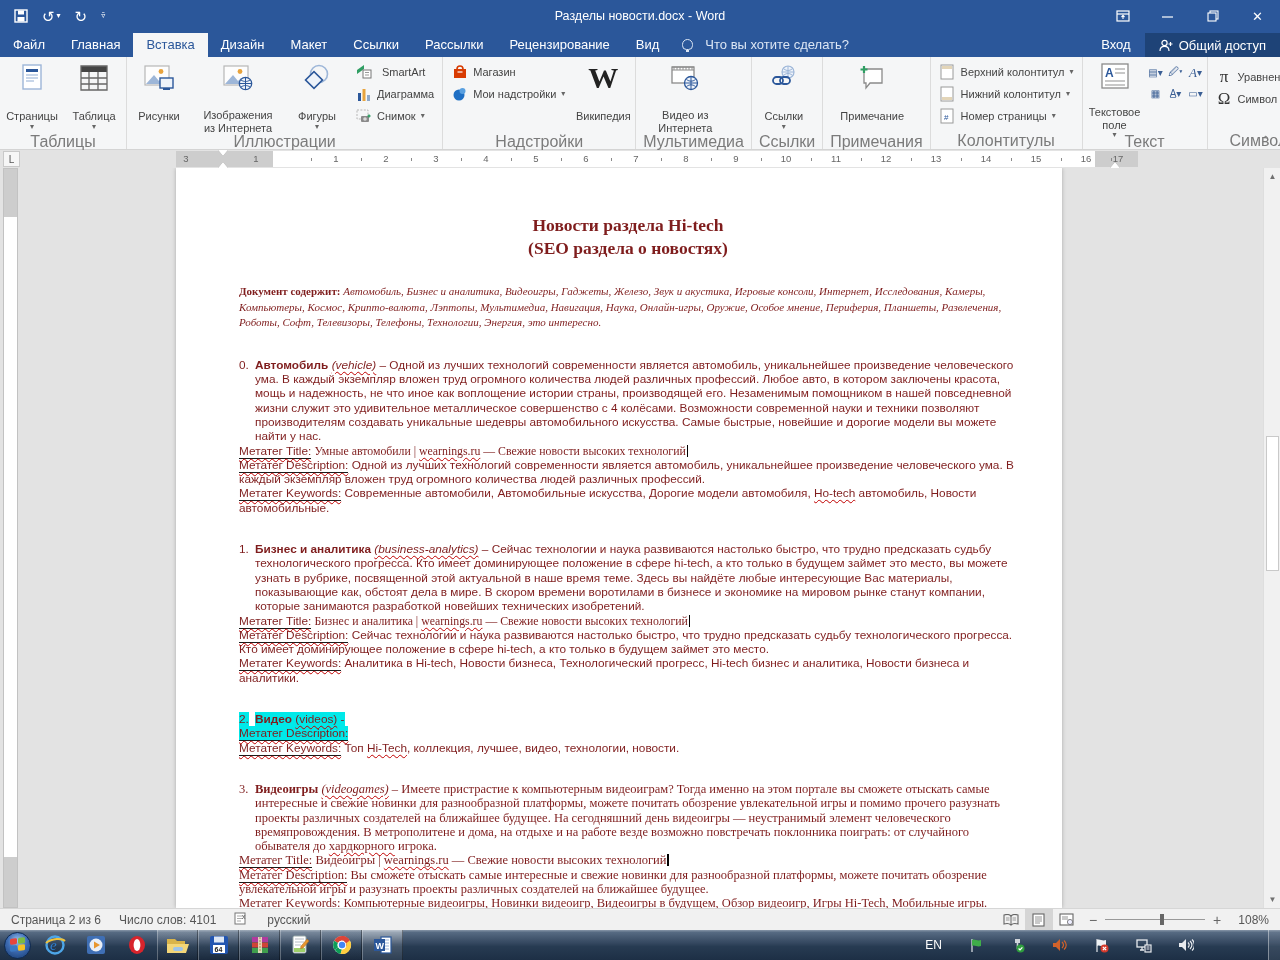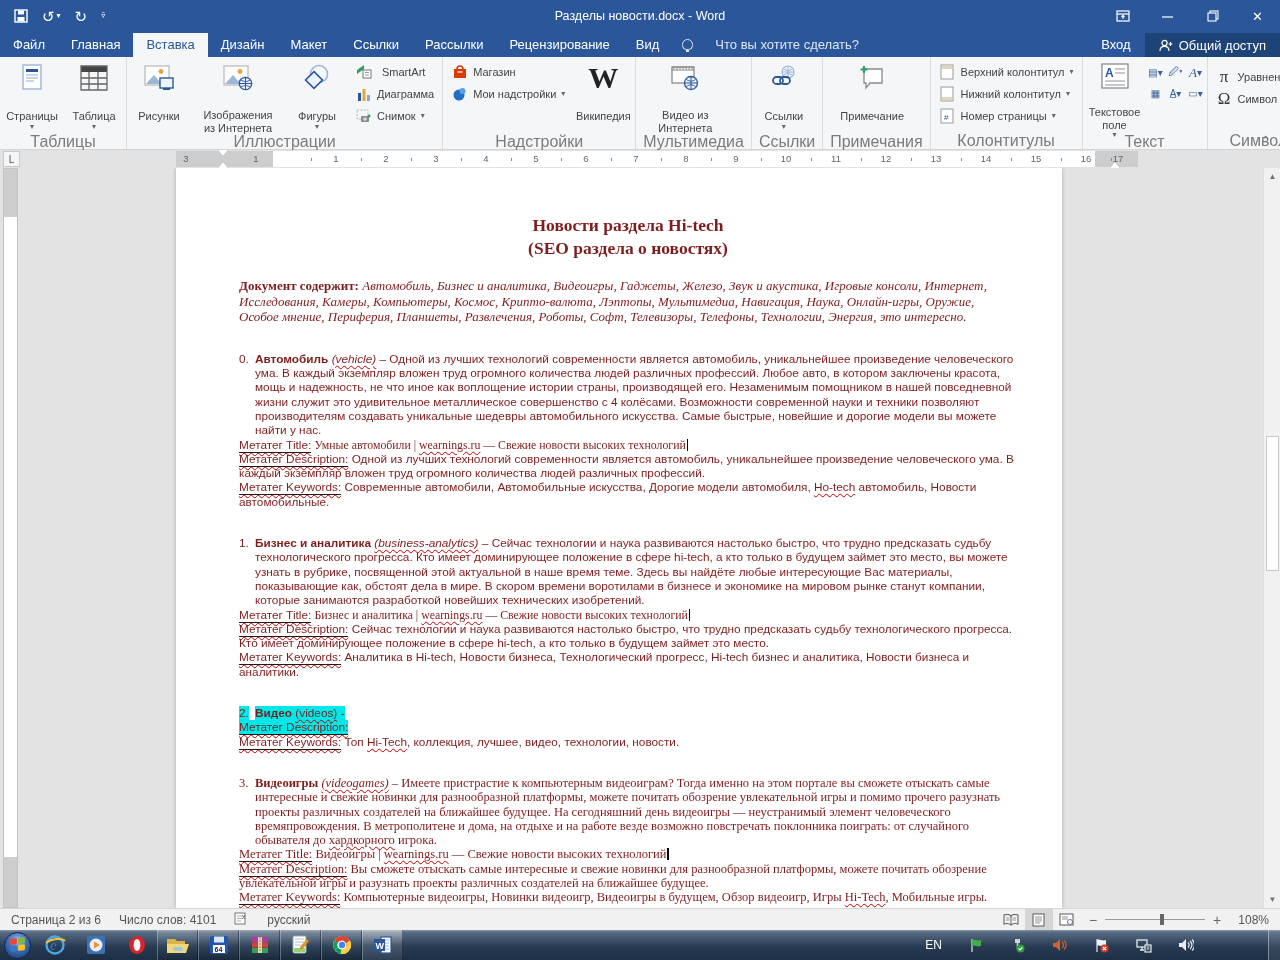--- a/index.html
+++ b/index.html
@@ -12,21 +12,21 @@
   .qat .qbtn{color:#fff;font-size:15px;line-height:1;display:flex;align-items:center;gap:2px;}
   .qat .mini{font-size:8px;}
   .win-title{position:absolute;left:0;right:0;text-align:center;font-size:12.5px;pointer-events:none;}
   .win-controls{margin-left:auto;display:flex;height:32px;}
   .wc{width:45px;display:flex;align-items:center;justify-content:center;font-size:13px;color:#fff;}
 
   
   .tabrow{height:25px;background:#2b579a;display:flex;align-items:flex-end;color:#fff;font-size:13px;}
   .rtab{padding:4px 13px 5px;cursor:default;}
   .rtab.active{background:#f5f6f7;color:#2b579a;}
-  .tellme{display:flex;align-items:center;gap:22px;color:#dce6f4;padding:4px 10px 5px;}
+  .tellme{display:flex;align-items:center;gap:12px;color:#dce6f4;padding:4px 10px 5px;}
   .bulb{width:11px;height:11px;border:1.4px solid #dce6f4;border-radius:50% 50% 40% 40%;position:relative;}
   .bulb:after{content:"";position:absolute;left:3px;bottom:-3px;width:2.5px;height:2.5px;background:#dce6f4;}
   .tab-right{margin-left:auto;display:flex;align-items:stretch;}
   .signin{padding:4px 14px 5px;}
   .share{background:#1e4377;display:flex;align-items:center;gap:6px;padding:0 14px;}
 
   
   .ribbon{height:93px;background:#f5f6f7;border-bottom:1px solid #d4d4d4;display:flex;position:relative;}
   .rgroup{display:flex;flex-direction:column;border-right:1px solid #dcdcdc;padding:1px 1px 0;}
   .ritems{flex:1;display:flex;align-items:flex-start;}
@@ -58,21 +58,21 @@
   .indent-right{position:absolute;right:18px;bottom:-1px;width:0;height:0;border:5px solid transparent;border-bottom:6px solid #fff;filter:drop-shadow(0 0 0.6px #777);}
 
   
   .docarea{position:relative;height:740px;background:#e3e3e3;overflow:hidden;}
   .vruler{position:absolute;left:3px;top:0;width:15px;height:100%;background:#cdcdcd;border:1px solid #c2c2c2;}
   .vruler .vwhite{position:absolute;left:0;right:0;top:48px;height:640px;background:#fff;}
   .page{position:absolute;left:176px;top:0;width:886px;height:740px;background:#fff;box-shadow:0 0 4px rgba(0,0,0,.25);}
   .pagecontent{padding:46px 45px 0 63px;color:#7f1d1d;}
 
   .doc-title{font-family:"Liberation Serif",serif;font-weight:bold;font-size:17.5px;line-height:23px;text-align:center;}
-  .contains{margin-top:18px;font-family:"Liberation Serif",serif;font-size:13px;line-height:15.6px;}
+  .contains{margin-top:24px;font-family:"Liberation Serif",serif;font-size:11px;line-height:15.6px;}
   .contains .clabel{font-weight:bold;font-style:normal;}
   .contains .clist{font-style:italic;}
 
   .sec{margin-top:27px;font-size:12.1px;line-height:14.3px;}
   .sec.f-sans{font-family:"Liberation Sans",sans-serif;font-size:11.8px;}
   .sec.f-serif{font-family:"Liberation Serif",serif;font-size:12.5px;}
   .sec .head{position:relative;padding-left:16px;}
   .sec .num{position:absolute;left:0;top:0;}
   .sec .hname{font-weight:bold;}
   .tr{font-style:italic;text-decoration:underline wavy #c00000;text-decoration-thickness:1px;text-underline-offset:2px;}

